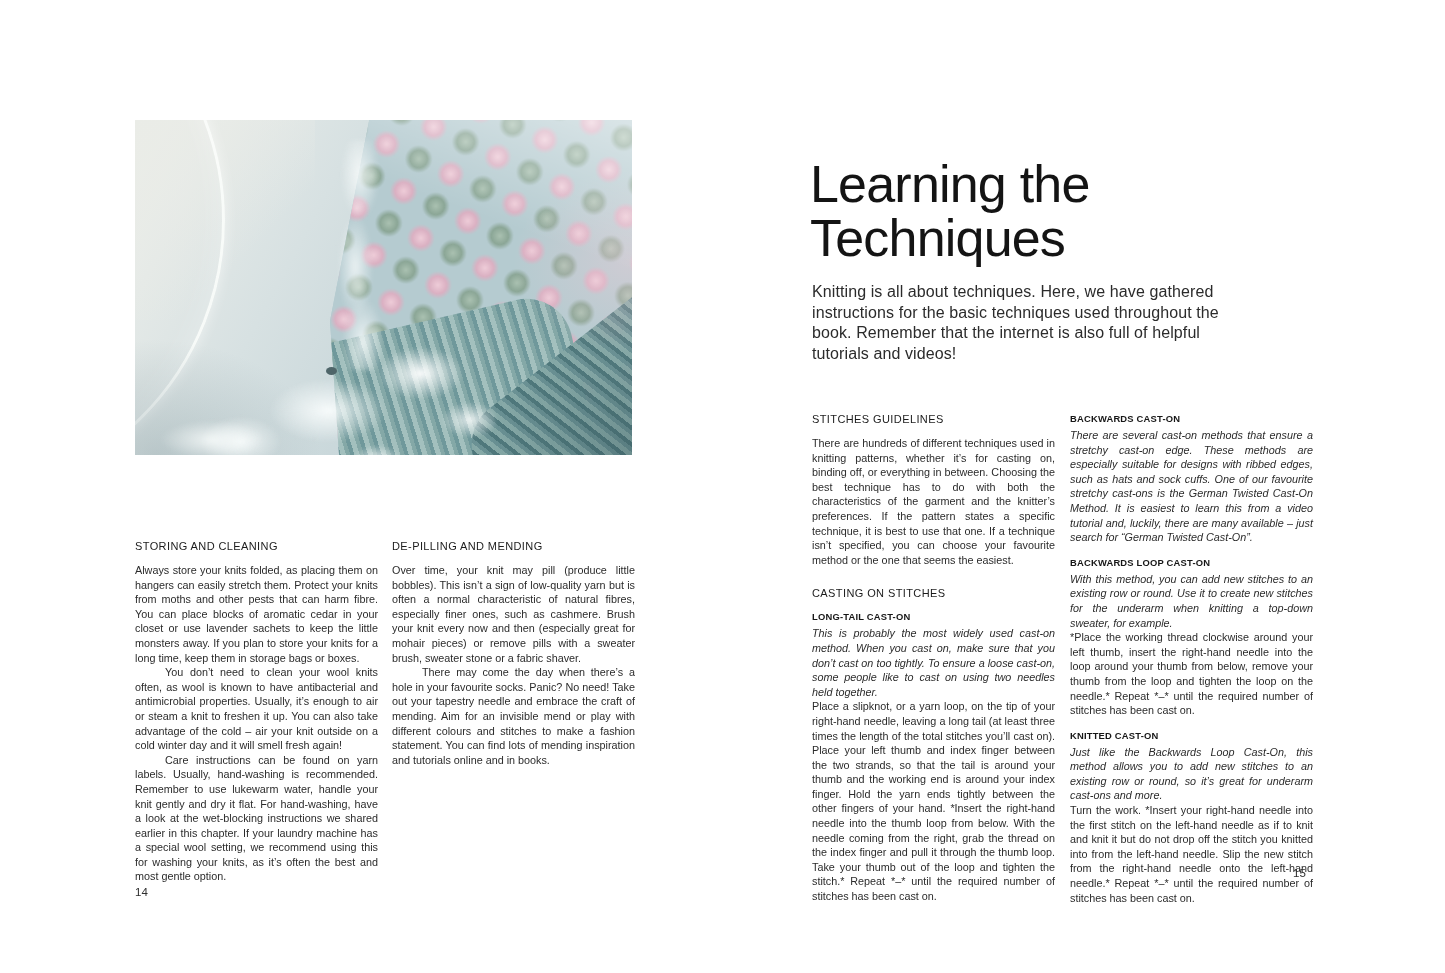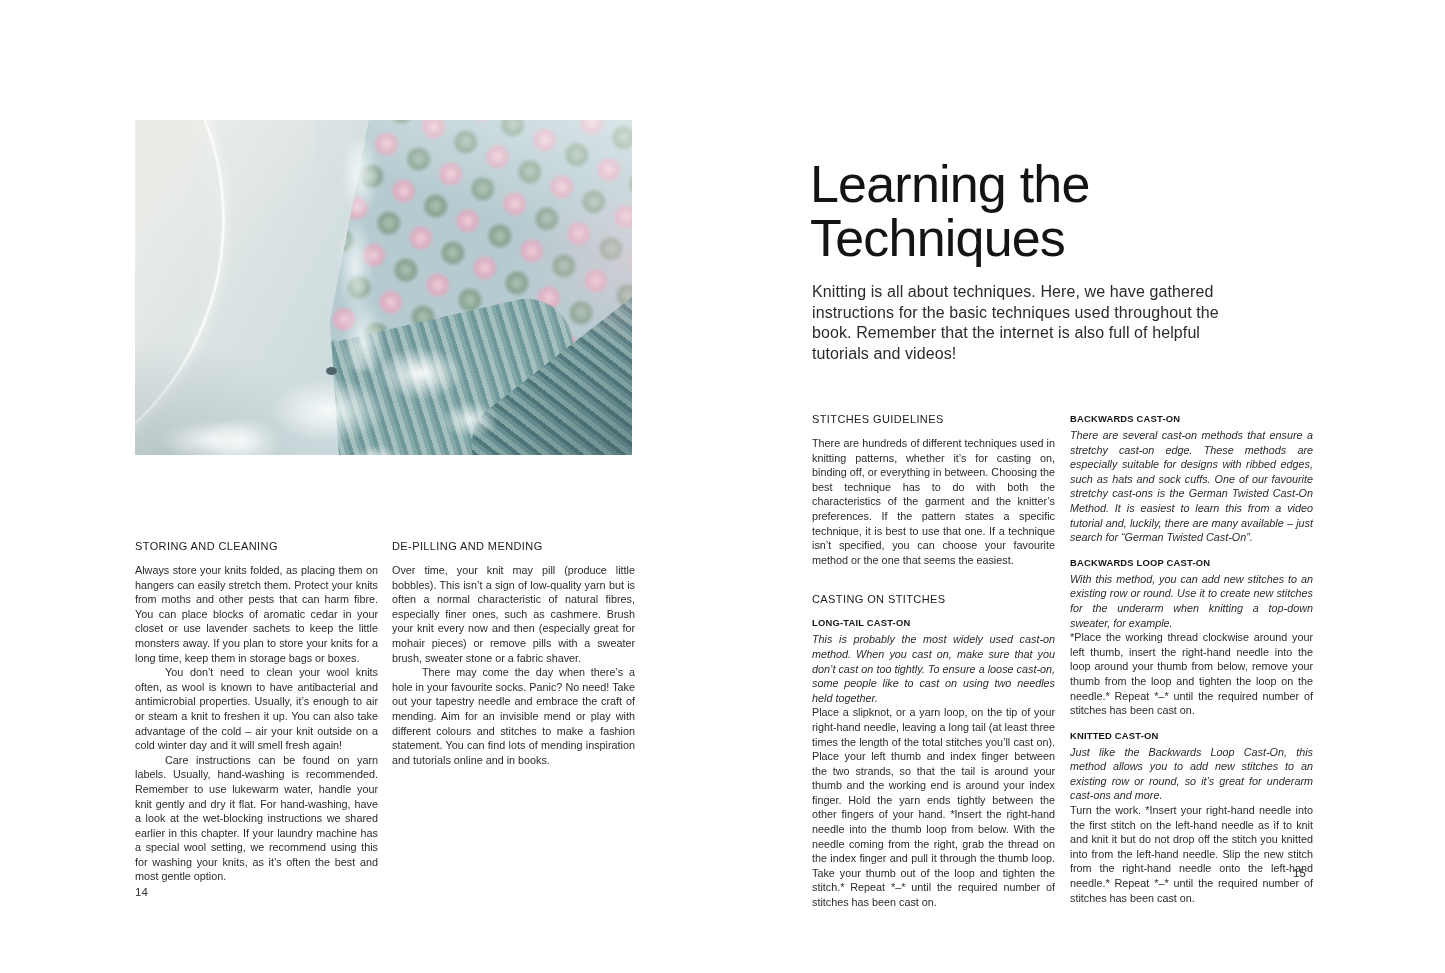--- a/index.html
+++ b/index.html
@@ -61,21 +61,21 @@
       radial-gradient(24px 70px at 42% 55%, rgba(250,253,253,0.75), rgba(250,253,253,0) 75%),
       radial-gradient(28px 60px at 55% 88%, rgba(250,253,253,0.8), rgba(250,253,253,0) 75%); }
   .foam-corner { left:10px; top:295px; width:150px; height:45px; filter:blur(2px);
     background:radial-gradient(70px 26px at 45% 55%, rgba(250,253,252,0.8), rgba(250,253,252,0) 75%); }
   .hole { left:191px; top:247px; width:11px; height:8px; border-radius:50%;
     background:#4e6569; filter:blur(0.6px); }
 
   
   .col { width:243px; text-align:justify; }
   .colhead { font-size:11px; font-weight:400; letter-spacing:0.4px; color:#1c1c1c; margin:0 0 11px 0; }
-  .colhead.gap-above { margin-top:26px; }
+  .colhead.gap-above { margin-top:20px; }
   p.body { font-size:10.8px; line-height:14.6px; margin:0; color:#2b2b2b; }
   p.ind { text-indent:30px; }
   p.ital { font-style:italic; }
   h4.sub { font-size:9.4px; font-weight:700; letter-spacing:0.2px; color:#161616; margin:12px 0 4px 0; }
   h4.sub.first { margin-top:0; }
   .pageno { font-size:11.5px; color:#2e2e2e; }
 
   
   .title { left:810px; top:157px; width:480px;
     font-size:52px; line-height:54px; font-weight:500; letter-spacing:-0.8px; color:#141414; }

